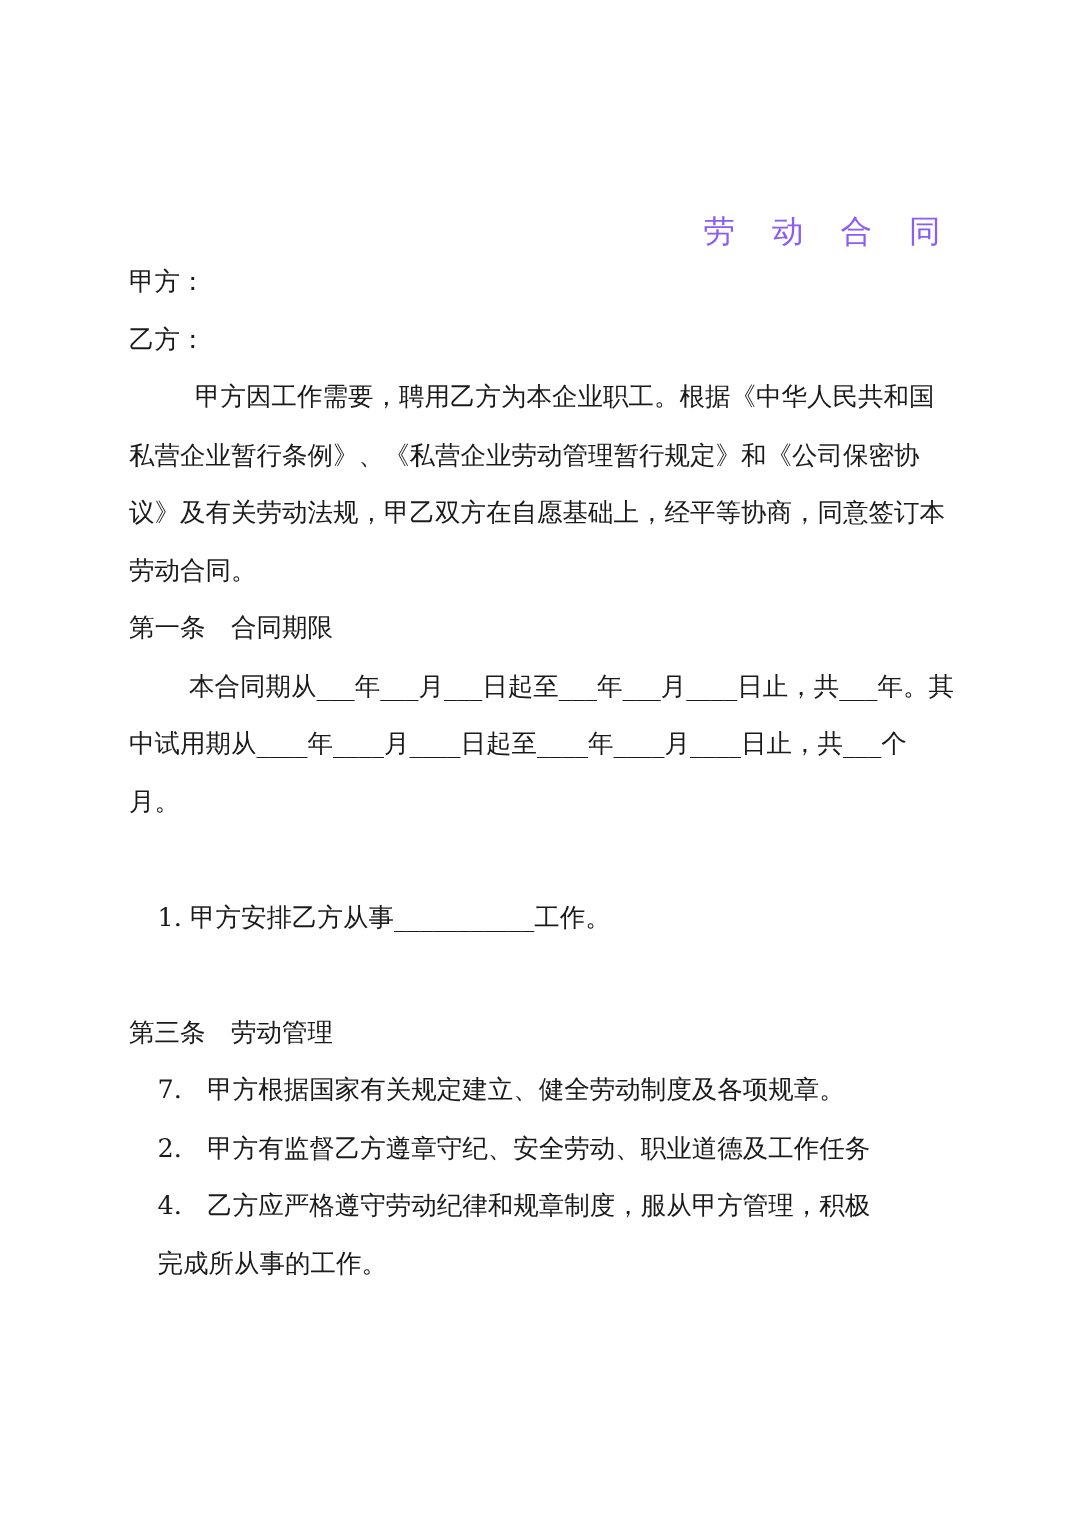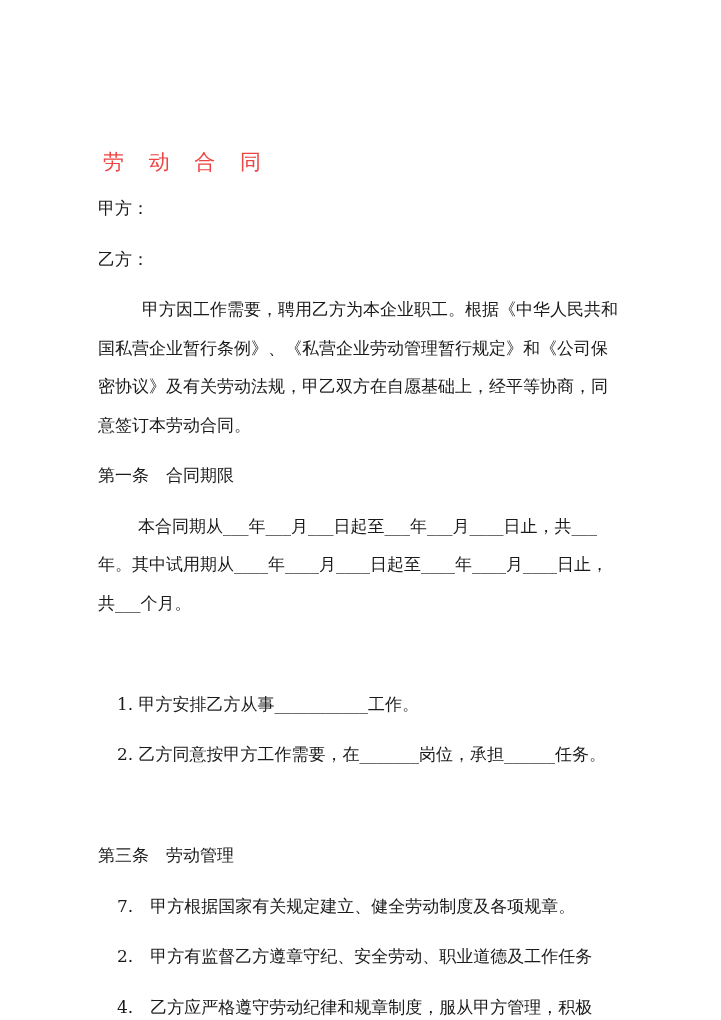--- a/index.html
+++ b/index.html
@@ -20,35 +20,35 @@
     overflow: hidden;
     box-sizing: border-box;
   }
   .doc-body {
     position: absolute;
     left: 86px;
     top: 0;
     width: 550px;
   }
   .doc-title {
-    text-align: left;
+    text-align: right;
     font-size: 21px;
     line-height: 30px;
     letter-spacing: 9px;
     text-indent: 9px;
-    margin: 8px;
+    margin: 0;
     padding-top: 139px;
     font-weight: 400;
-    color: #ef4444;
+    color: #8b5cf6;
     white-space: pre;
   }
   .line {
     font-size: 17px;
     line-height: 38.5px;
-    margin: 12px;
+    margin: 0;
     color: #1a1a1a;
     white-space: pre-wrap;
     letter-spacing: 0px;
   }
   .indent-2 { text-indent: 44px; }
   .indent-clause { text-indent: 40px; }
   .listitem {
     padding-left: 19px;
   }
   .listitem-wide {
@@ -80,21 +80,20 @@
 
     <p class="line heading-sp">第一条　合同期限</p>
 
     <p class="line indent-clause">本合同期从___年___月___日起至___年___月____日止，共___年。其中试用期从____年____月____日起至____年____月____日止，共___个月。</p>
 
     <div class="blank-line"></div>
 
 
     <p class="line listitem">1. 甲方安排乙方从事___________工作。</p>
 
-    <p class="line listitem">2. 乙方同意按甲方工作需要，在_______岗位，承担______任务。</p>
 
 
     <div class="blank-line"></div>
 
     <p class="line heading-sp">第三条　劳动管理</p>
 
     <p class="line listitem-wide heading-sp">7.　甲方根据国家有关规定建立、健全劳动制度及各项规章。</p>
 
     <p class="line listitem-wide heading-sp">2.　甲方有监督乙方遵章守纪、安全劳动、职业道德及工作任务</p>
 

